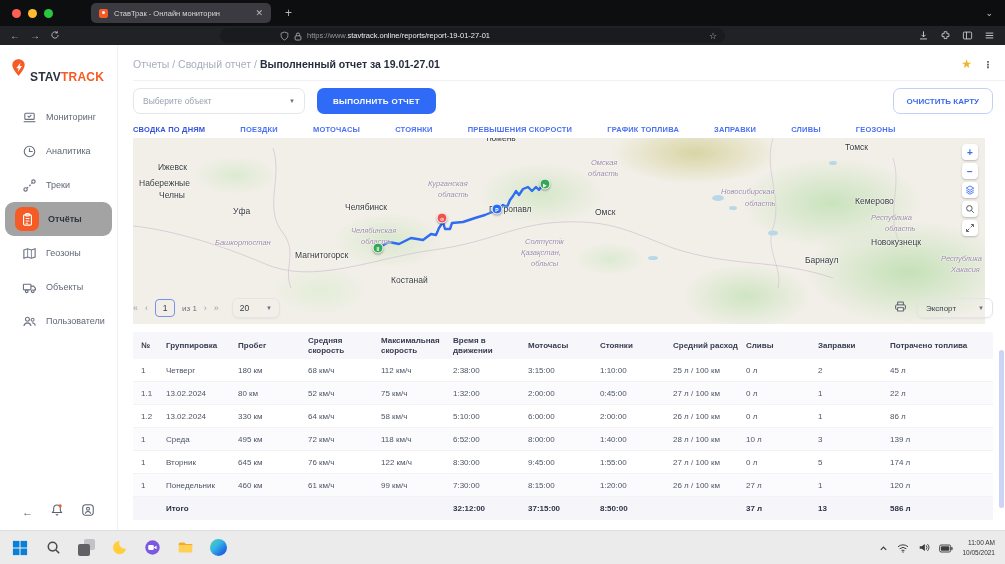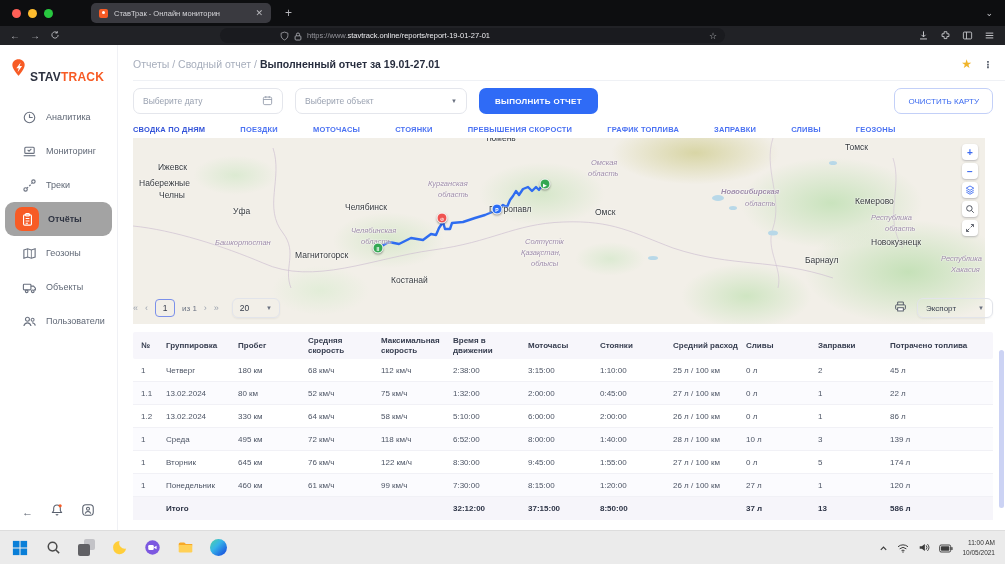--- a/index.html
+++ b/index.html
@@ -59,21 +59,21 @@
 
   .controls { position:absolute; top:43px; left:15px; right:12px; display:flex; align-items:center; gap:12px; }
   .input { height:26px; border:1px solid #e4e6ec; border-radius:7px; display:flex; align-items:center;
            padding:0 9px; font-size:8.5px; color:#99a1b0; background:#fff; }
   .date-input { width:150px; } .object-select { width:172px; }
   .input .grow { flex:1; }
   .caret { font-size:6px; color:#6a7180; }
   .run-btn { height:26px; padding:0 16px; background:#2f6bf6; color:#fff; font-size:8px; font-weight:700;
              border:none; border-radius:7px; letter-spacing:.3px; }
   .clear-btn { margin-left:auto; height:26px; padding:0 13px; background:#fff; border:1px solid #c3d0f8;
-               color:#3b6af0; font-size:8px; font-weight:400; border-radius:7px; }
+               color:#3b6af0; font-size:8px; font-weight:700; border-radius:7px; }
 
   .tabs { position:absolute; top:80px; left:15px; right:0; display:flex; gap:35px; }
   .tab-item { font-size:7.5px; font-weight:700; color:#4a71f2; letter-spacing:.2px; padding-bottom:6px;
               position:relative; white-space:nowrap; cursor:pointer; }
   .tab-item.active { color:#3353d8; }
   .tab-item.active::after { content:""; position:absolute; left:0; right:0; bottom:0; height:2px; background:#3353d8; border-radius:1px; }
 
   .map { position:absolute; top:93px; left:15px; right:20px; height:186px; overflow:hidden; background-color:#f2efe8;
     background-image:
       radial-gradient(60px 28px at 12% 20%, #dcead2 0%, transparent 70%),
@@ -210,35 +210,35 @@
               <path d="M10 1.5c-4.4 0-7.4 3-7.4 7 0 5 7.4 13 7.4 13s7.4-8 7.4-13c0-4-3-7-7.4-7z" fill="#f75b25"></path>
               <path d="M12.6 5.5l-5.2 6.8h2.9L8.9 17l5.4-7.3h-3z" fill="#fff"></path>
             </svg>
         </span>
         <span class="logo-text"><span class="logo-stav">STAV</span><span class="logo-track">TRACK</span></span>
       </div>
       <nav class="nav">
           <div class="nav-item">
             <span class="ic">
               <svg width="15" height="15" viewBox="0 0 16 16">
-                <circle cx="8" cy="8" r="5.6" fill="none" stroke="currentColor" stroke-width="1.2"></circle>
-                <path d="M8 4.5V8h3.4" fill="none" stroke="currentColor" stroke-width="1.2"></path>
+                <rect x="3" y="3.5" width="10" height="6.5" rx="1" fill="none" stroke="currentColor" stroke-width="1.2"></rect>
+                <path d="M1.8 12.5h12.4" stroke="currentColor" stroke-width="1.2"></path>
+                <path d="M6 6.3l1.5 1.4L10 5.2" fill="none" stroke="currentColor" stroke-width="1.1"></path>
               </svg>
             </span>
-            <span class="nav-label">Аналитика</span>
+            <span class="nav-label">Мониторинг</span>
           </div>
           <div class="nav-item">
             <span class="ic">
               <svg width="15" height="15" viewBox="0 0 16 16">
-                <rect x="3" y="3.5" width="10" height="6.5" rx="1" fill="none" stroke="currentColor" stroke-width="1.2"></rect>
-                <path d="M1.8 12.5h12.4" stroke="currentColor" stroke-width="1.2"></path>
-                <path d="M6 6.3l1.5 1.4L10 5.2" fill="none" stroke="currentColor" stroke-width="1.1"></path>
+                <circle cx="8" cy="8" r="5.6" fill="none" stroke="currentColor" stroke-width="1.2"></circle>
+                <path d="M8 4.5V8h3.4" fill="none" stroke="currentColor" stroke-width="1.2"></path>
               </svg>
             </span>
-            <span class="nav-label">Мониторинг</span>
+            <span class="nav-label">Аналитика</span>
           </div>
           <div class="nav-item">
             <span class="ic">
               <svg width="15" height="15" viewBox="0 0 16 16">
                 <circle cx="3.8" cy="12.2" r="1.8" fill="none" stroke="currentColor" stroke-width="1.2"></circle>
                 <circle cx="12.2" cy="3.8" r="1.8" fill="none" stroke="currentColor" stroke-width="1.2"></circle>
                 <path d="M5.1 10.9C7 9.5 9.5 7 10.9 5.1" fill="none" stroke="currentColor" stroke-width="1.2" stroke-dasharray="2 1.4"></path>
               </svg>
             </span>
             <span class="nav-label">Треки</span>
@@ -308,30 +308,20 @@
       <div class="page-header">
         <span class="breadcrumb"><span>Отчеты / Сводный отчет / </span><b>Выполненный отчет за 19.01-27.01</b></span>
         <span class="header-actions">
           <span class="fav-star">★</span>
           <span class="kebab">⋮</span>
         </span>
       </div>
       <div class="header-divider"></div>
 
       <div class="controls">
-        <div class="input date-input">
-          <span>Выберите дату</span>
-            <span class="grow"></span>
-          <span>
-            <svg width="11" height="11" viewBox="0 0 16 16">
-                <rect x="2" y="3" width="12" height="11" rx="2" fill="none" stroke="#8d95a5" stroke-width="1.2"></rect>
-                <path d="M2 6.5h12M5.5 1.5v3M10.5 1.5v3" stroke="#8d95a5" stroke-width="1.2"></path>
-              </svg>
-          </span>
-        </div>
         <div class="input object-select">
           <span>Выберите объект</span>
             <span class="grow"></span>
           <span class="caret">▼</span>
         </div>
         <button class="run-btn">ВЫПОЛНИТЬ ОТЧЕТ</button>
         <button class="clear-btn">ОЧИСТИТЬ КАРТУ</button>
       </div>
 
       <div class="tabs">
@@ -373,21 +363,21 @@
             <span class="map-label city" style="left: 258px; top: 137px;">Костанай</span>
             <span class="map-label region" style="left: 295px; top: 41px;">Курганская</span>
             <span class="map-label region" style="left: 305px; top: 52px;">область</span>
             <span class="map-label city" style="left: 356px; top: 66px;">Петропавл</span>
             <span class="map-label region" style="left: 392px; top: 99px;">Солтүстік</span>
             <span class="map-label region" style="left: 388px; top: 110px;">Қазақстан,</span>
             <span class="map-label region" style="left: 398px; top: 121px;">облысы</span>
             <span class="map-label region" style="left: 458px; top: 20px;">Омская</span>
             <span class="map-label region" style="left: 455px; top: 31px;">область</span>
             <span class="map-label city" style="left: 462px; top: 69px;">Омск</span>
-            <span class="map-label region" style="left: 588px; top: 49px; font-weight: bold;">Новосибирская</span>
+            <span class="map-label region" style="left: 588px; top: 49px;">Новосибирская</span>
             <span class="map-label region" style="left: 612px; top: 61px;">область</span>
             <span class="map-label city" style="left: 712px; top: 4px;">Томск</span>
             <span class="map-label city" style="left: 722px; top: 58px;">Кемерово</span>
             <span class="map-label region" style="left: 738px; top: 75px;">Республика</span>
             <span class="map-label region" style="left: 752px; top: 86px;">область</span>
             <span class="map-label city" style="left: 738px; top: 99px;">Новокузнецк</span>
             <span class="map-label city" style="left: 672px; top: 117px;">Барнаул</span>
             <span class="map-label region" style="left: 808px; top: 116px;">Республика</span>
             <span class="map-label region" style="left: 818px; top: 127px;">Хакасия</span>
           </div>

